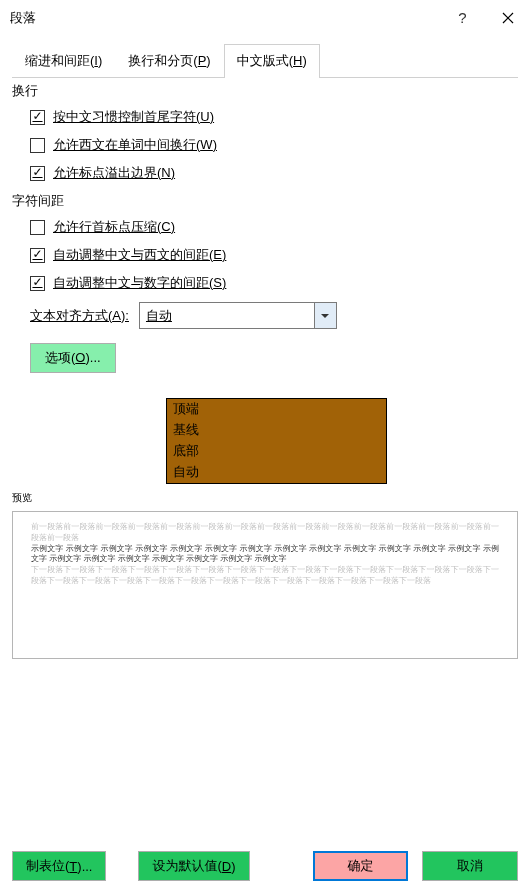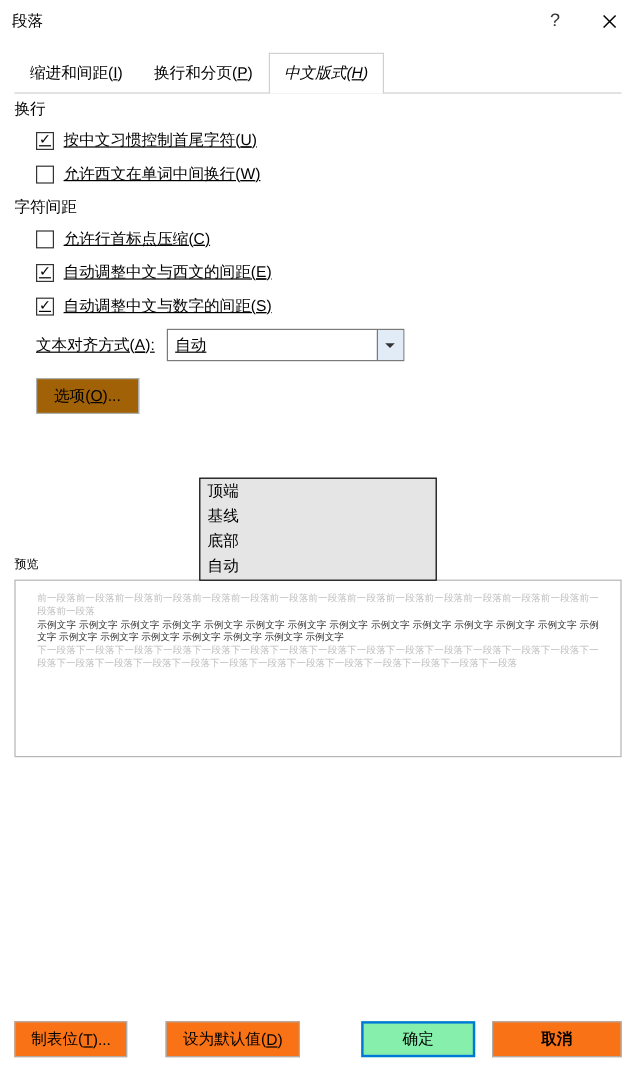--- a/index.html
+++ b/index.html
@@ -8,57 +8,57 @@
 .titlebar { height: 35px; display: flex; align-items: center; padding: 0 0 0 10px; justify-content: center; }
 .titlebar .title { flex: 1; font-size: 13px; }
 .titlebar .tb-btn { width: 45px; height: 35px; display: flex; align-items: center; justify-content: center; color: #333; font-size: 14px; }
 .titlebar .tb-btn.help { font-size: 15px; }
 .titlebar .tb-btn.close svg { width: 12px; height: 12px; }
 
 .content { padding: 8px 12px 16px 12px; }
 
 .tabs { display: flex; border-bottom: 1px solid #d0d0d0; }
 .tab { padding: 7px 12px 8px 12px; font-size: 13px; border: 1px solid transparent; border-bottom: none; position: relative; top: 1px; color: #000; }
-.tab.active { border-color: #d0d0d0; background: #fff; font-style: italic; }
+.tab.active { border-color: #d0d0d0; background: #fff; }
 .tab .u { text-decoration: underline; }
 
 .group { margin-top: 4px; }
 .group-label { font-size: 13px; margin-bottom: 8px; color: #000; }
 .group-body { padding-left: 18px; text-decoration: underline; }
 
 .chk-row { display: flex; align-items: center; margin-bottom: 10px; }
 .chk { width: 15px; height: 15px; border: 1px solid #333; margin-right: 8px; display: flex; align-items: center; justify-content: center; }
 .chk.checked::after { content: "✓"; font-size: 12px; line-height: 1; color: #000; position: relative; top: -1px; }
 .chk-label .u { text-decoration: underline; }
 
 .fld-row { display: flex; align-items: center; margin-top: 6px; margin-bottom: 14px; }
 .fld-label { margin-right: 10px; }
 .fld-label .u { text-decoration: underline; }
 
 .combo { width: 198px; height: 27px; border: 1px solid #7a7a7a; display: flex; align-items: center; padding-left: 6px; position: relative; }
 .combo .arrow { width: 22px; height: 25px; border-left: 1px solid #7a7a7a; background: #e1ecf7; display: flex; align-items: center; justify-content: center; position: absolute; right: 0; top: 0; }
 .combo .arrow::after { content: ""; border-left: 4px solid transparent; border-right: 4px solid transparent; border-top: 4px solid #333; }
 
-.dropdown { position: absolute; left: 166px; top: 398px; width: 198px; border: 1px solid #000; background: #e5e5e5; z-index: 10; }
+.dropdown { position: absolute; left: 166px; top: 398px; width: 221px; border: 1px solid #000; background: #a16207; z-index: 10; }
 .dropdown .opt { padding: 1px 6px 2px 6px; font-size: 13px; }
 .dropdown .opt.sel { background: #0078d7; color: #fff; }
 
-.btn-small { display: inline-block; border: 1px solid #adadad; background: #a16207; padding: 5px 14px; font-size: 13px; }
+.btn-small { display: inline-block; border: 1px solid #adadad; background: #86efac; padding: 5px 14px; font-size: 13px; }
 .btn-small .u { text-decoration: underline; }
 
 .preview-label { margin-top: 118px; margin-bottom: 6px; font-size: 10px; }
 .preview-box { border: 1px solid #b5b5b5; height: 148px; padding: 10px 18px; font-size: 8px; line-height: 1.35; color: #bfbfbf; overflow: hidden; text-align: justify; }
 .preview-box .dark { color: #333; }
 
 .footer { position: absolute; bottom: 12px; left: 12px; right: 12px; display: flex; }
-.footer .fbtn { border: 1px solid #adadad; background: #f97316; height: 30px; display: flex; align-items: center; justify-content: center; font-size: 13px; padding: 0 13px; }
+.footer .fbtn { border: 1px solid #adadad; background: #22c55e; height: 30px; display: flex; align-items: center; justify-content: center; font-size: 13px; padding: 0 13px; }
 .footer .fbtn .u { text-decoration: underline; }
 .footer .spacer { flex: 1; }
-.footer .fbtn.primary { border: 2px solid #0078d7; background: #86efac; width: 95px; margin-right: 14px; }
-.footer .fbtn.cancel { width: 108px; font-weight: bold; }
+.footer .fbtn.primary { border: 2px solid #0078d7; background: #fca5a5; width: 95px; margin-right: 14px; }
+.footer .fbtn.cancel { width: 96px; }
 .footer .fbtn.tabs-btn { margin-right: 32px; }
 </style>
 </head>
 <body>
 
 <div class="titlebar">
   <div class="title">段落</div>
   <div class="tb-btn help">?</div>
   <div class="tb-btn close">
     <svg viewBox="0 0 12 12">
@@ -79,20 +79,24 @@
   <div class="group">
     <div class="group-label">换行</div>
     <div class="group-body">
       <div class="chk-row">
         <div class="chk checked"></div>
         <div class="chk-label"><span>按中文习惯控制首尾字符(</span><span class="u">U</span><span>)</span></div>
       </div>
       <div class="chk-row">
         <div class="chk"></div>
         <div class="chk-label"><span>允许西文在单词中间换行(</span><span class="u">W</span><span>)</span></div>
+      </div>
+      <div class="chk-row">
+        <div class="chk checked"></div>
+        <div class="chk-label"><span>允许标点溢出边界(</span><span class="u">N</span><span>)</span></div>
       </div>
     </div>
   </div>
 
   <div class="group">
     <div class="group-label">字符间距</div>
     <div class="group-body">
       <div class="chk-row">
         <div class="chk"></div>
         <div class="chk-label"><span>允许行首标点压缩(</span><span class="u">C</span><span>)</span></div>

